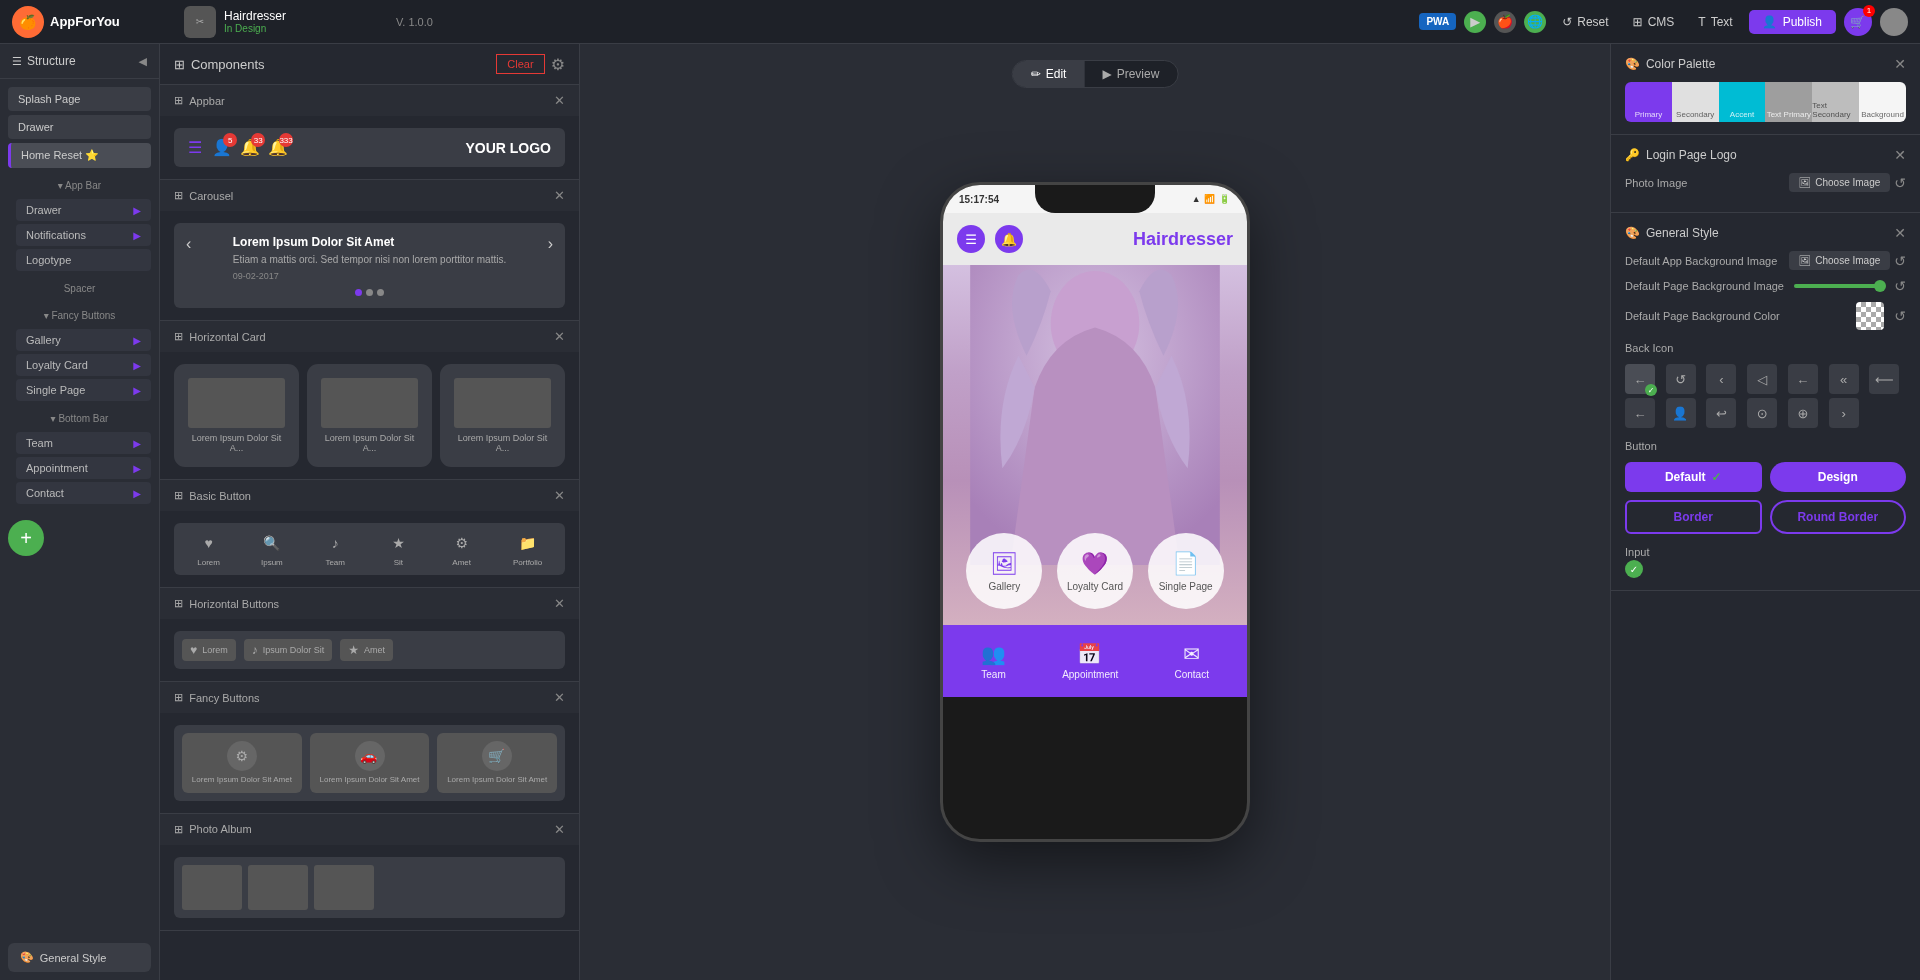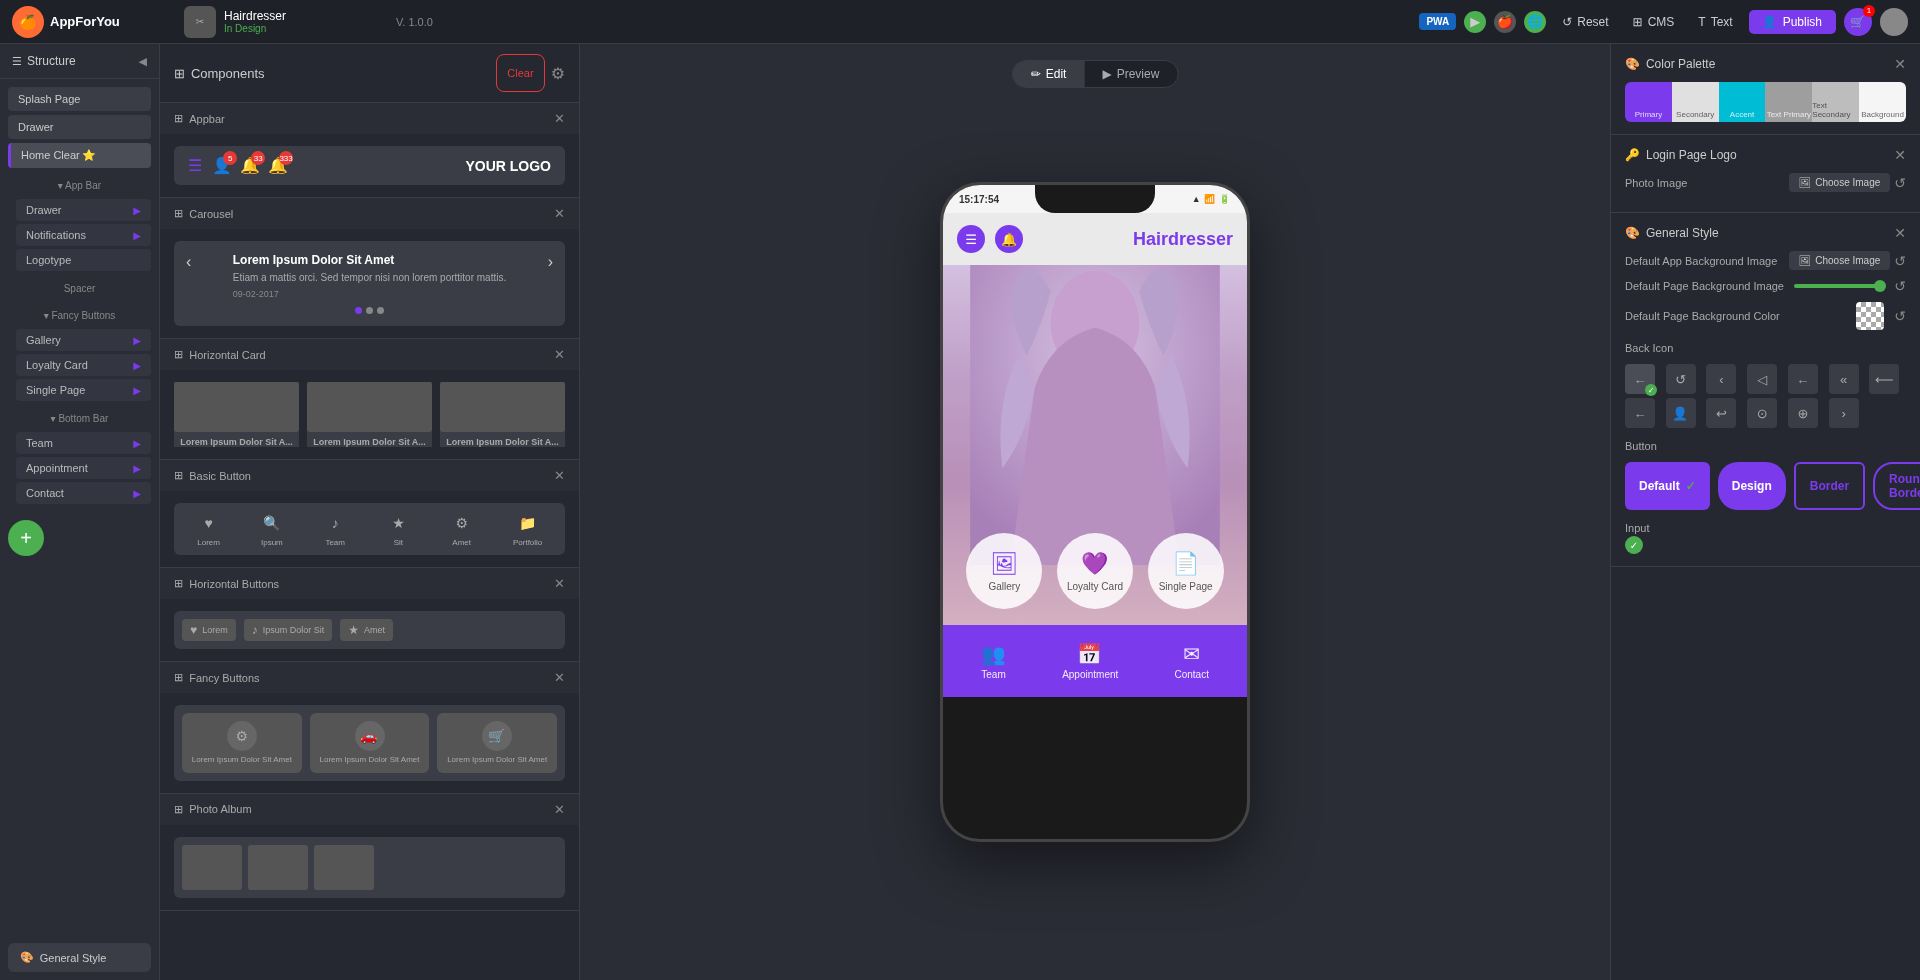--- a/index.html
+++ b/index.html
@@ -43,21 +43,21 @@
     .structure-sub { margin-left: 8px; display: flex; flex-direction: column; gap: 3px; }
     .structure-sub-item { background: #333640; border-radius: 4px; padding: 5px 10px; font-size: 11px; color: #bbb; cursor: pointer; display: flex; align-items: center; justify-content: space-between; }
     .structure-sub-item .arrow { color: #7c3aed; font-size: 10px; }
     .add-btn { margin: 8px; width: 36px; height: 36px; background: #4caf50; border-radius: 50%; display: flex; align-items: center; justify-content: center; color: #fff; font-size: 20px; cursor: pointer; align-self: flex-start; }
     .general-style-btn { margin: 8px; background: #3a3d45; border-radius: 6px; padding: 8px 12px; font-size: 11px; color: #ccc; cursor: pointer; display: flex; align-items: center; gap: 6px; margin-top: auto; }
 
     
     .mid-panel { width: 420px; background: #252830; border-right: 1px solid #3a3d45; display: flex; flex-direction: column; flex-shrink: 0; overflow-y: auto; }
     .mid-panel-header { display: flex; align-items: center; justify-content: space-between; padding: 10px 14px; border-bottom: 1px solid #3a3d45; position: sticky; top: 0; background: #252830; z-index: 10; }
     .mid-panel-title { font-size: 13px; color: #ccc; display: flex; align-items: center; gap: 6px; }
-    .clear-btn { background: transparent; border: 1px solid #e53935; color: #e53935; font-size: 11px; padding: 12px 10px; border-radius: 8px; cursor: pointer; }
+    .clear-btn { background: transparent; border: 1px solid #e53935; color: #e53935; font-size: 11px; padding: 3px 10px; border-radius: 0; cursor: pointer; }
     .component-section { border-bottom: 1px solid #3a3d45; }
     .component-section-header { display: flex; align-items: center; justify-content: space-between; padding: 8px 14px; background: #2a2d35; }
     .component-section-title { font-size: 11px; color: #aaa; display: flex; align-items: center; gap: 6px; }
     .component-close { color: #888; cursor: pointer; font-size: 13px; }
     .component-content { padding: 12px 14px; }
 
     
     .appbar-preview { background: #3a3d45; border-radius: 6px; padding: 10px 14px; display: flex; align-items: center; gap: 10px; }
     .appbar-menu-icon { color: #7c3aed; font-size: 16px; }
     .appbar-icons { display: flex; gap: 8px; margin-right: 8px; position: relative; }
@@ -71,21 +71,21 @@
     .carousel-arrow { color: #ccc; font-size: 16px; cursor: pointer; }
     .carousel-text h4 { color: #fff; font-size: 12px; margin-bottom: 4px; }
     .carousel-text p { color: #aaa; font-size: 10px; line-height: 1.4; }
     .carousel-date { color: #888; font-size: 9px; margin-top: 4px; }
     .carousel-dots { display: flex; gap: 4px; justify-content: center; margin-top: 8px; }
     .carousel-dot { width: 7px; height: 7px; border-radius: 50%; background: #888; }
     .carousel-dot.active { background: #7c3aed; }
 
     
     .hcard-preview { display: flex; gap: 8px; }
-    .hcard-item { flex: 1; background: #3a3d45; border-radius: 0; padding: 0; font-weight: bold; }
+    .hcard-item { flex: 1; background: #3a3d45; border-radius: 11px; padding: 14px; }
     .hcard-thumb { width: 100%; height: 50px; background: #555; border-radius: 3px; margin-bottom: 5px; }
     .hcard-label { color: #aaa; font-size: 9px; text-align: center; }
 
     
     .basic-btn-preview { display: flex; gap: 10px; padding: 8px; background: #3a3d45; border-radius: 6px; justify-content: space-around; }
     .basic-btn-item { display: flex; flex-direction: column; align-items: center; gap: 3px; }
     .basic-btn-icon { width: 24px; height: 24px; display: flex; align-items: center; justify-content: center; color: #aaa; font-size: 14px; }
     .basic-btn-label { color: #aaa; font-size: 8px; }
 
     
@@ -154,21 +154,21 @@
     
     .color-picker-swatch { width: 28px; height: 28px; border-radius: 4px; cursor: pointer; }
 
     
     .back-icon-grid { display: grid; grid-template-columns: repeat(7, 1fr); gap: 4px; margin: 8px 0; }
     .back-icon-item { width: 30px; height: 30px; background: #3a3d45; border-radius: 4px; display: flex; align-items: center; justify-content: center; cursor: pointer; font-size: 13px; color: #aaa; position: relative; }
     .back-icon-item.selected::after { content: '✓'; position: absolute; bottom: -2px; right: -2px; background: #4caf50; color: #fff; width: 12px; height: 12px; border-radius: 50%; font-size: 8px; display: flex; align-items: center; justify-content: center; }
     .back-icon-item.selected { background: #4a4d55; }
 
     
-    .button-styles { display: grid; grid-template-columns: 1fr 1fr 1fr 1fr; gap: 8px; margin: 8px 0; }
+    .button-styles { display: grid; grid-template-columns: 1fr 1fr; gap: 8px; margin: 8px 0; }
     .btn-style { padding: 8px 14px; border-radius: 6px; font-size: 12px; font-weight: bold; cursor: pointer; display: flex; align-items: center; justify-content: center; gap: 6px; }
     .btn-style-default { background: #7c3aed; color: #fff; border: none; }
     .btn-style-round { background: #7c3aed; color: #fff; border-radius: 20px; border: none; }
     .btn-style-border { background: transparent; color: #7c3aed; border: 2px solid #7c3aed; }
     .btn-style-round-border { background: transparent; color: #7c3aed; border: 2px solid #7c3aed; border-radius: 20px; }
     .btn-check { color: #4caf50; font-size: 12px; }
     .input-check-row { display: flex; align-items: center; gap: 6px; }
     .input-check { width: 18px; height: 18px; background: #4caf50; border-radius: 50%; display: flex; align-items: center; justify-content: center; color: #fff; font-size: 10px; }
 
     
@@ -239,21 +239,21 @@
     <div class="left-panel-header">
       <div class="left-panel-title">
         <span class="left-panel-icon">☰</span>
         <span>Structure</span>
       </div>
       <span class="left-panel-collapse">◀</span>
     </div>
     <div class="structure-items">
       <div class="structure-item">Splash Page</div>
       <div class="structure-item">Drawer</div>
-      <div class="structure-item active">Home Clear ⭐</div>
+      <div class="structure-item active">Home Reset ⭐</div>
 
       <div class="structure-section">
         <span>▾ App Bar</span>
       </div>
       <div class="structure-sub">
         <div class="structure-sub-item">
             <span>Drawer</span>
             <span class="arrow">▶</span>
           </div>
         <div class="structure-sub-item">

